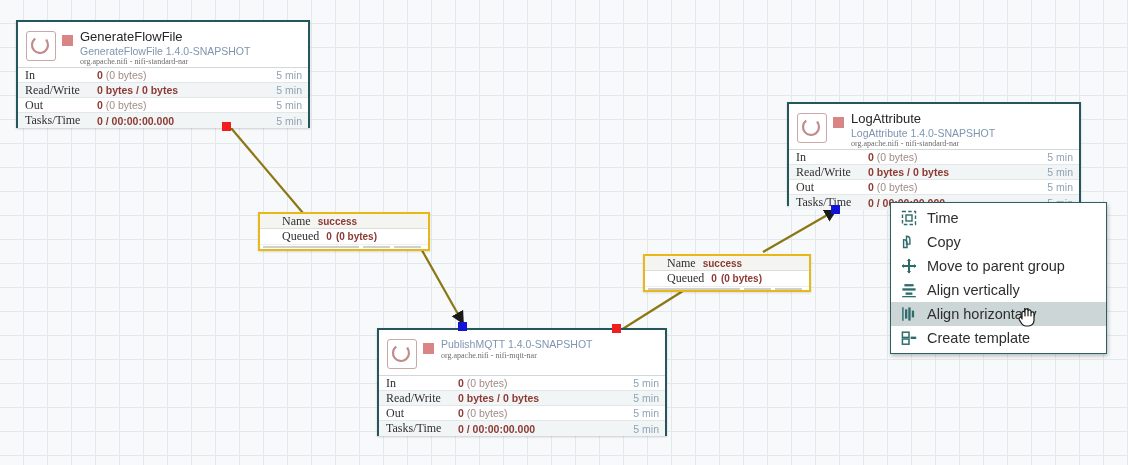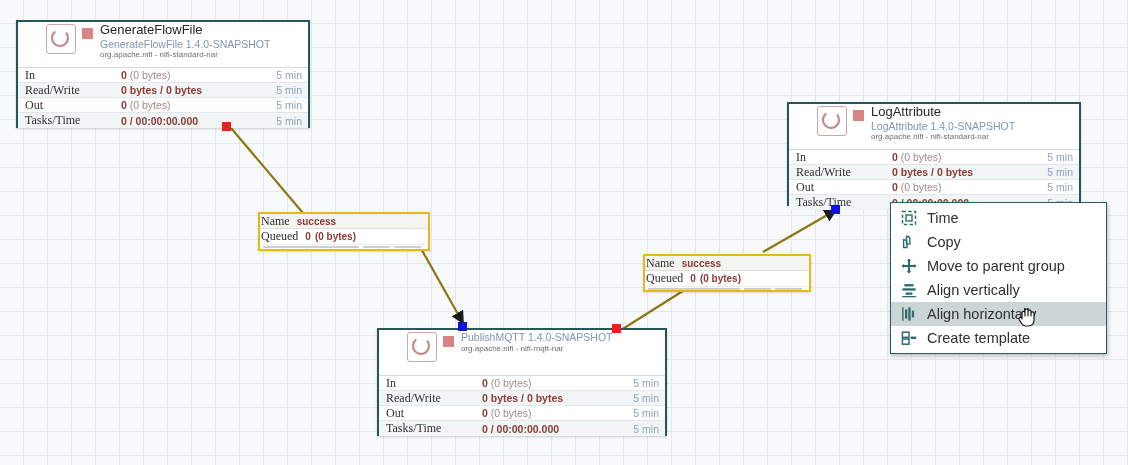--- a/index.html
+++ b/index.html
@@ -37,25 +37,24 @@
   .processor {
     position: absolute;
     box-sizing: border-box;
     background: #ffffff;
     border: 2px solid #24565c;
     box-shadow: 0 1px 2px rgba(0,0,0,.18);
   }
   .proc-head {
     display: flex;
     align-items: flex-start;
-    padding: 1px 8px 4px 8px;
+    padding: 8px 8px 4px 8px;
     background: #ffffff;
     height: 45px;
     box-sizing: border-box;
-    margin-left: 20px;
   }
   .proc-icon {
     width: 28px;
     height: 28px;
     flex: 0 0 28px;
     border: 1px solid #c9a8a8;
     border-radius: 3px;
     margin-right: 6px;
     margin-top: 1px;
     position: relative;
@@ -81,20 +80,21 @@
     font-size: 10.5px;
     color: #7f95b0;
     white-space: nowrap;
     margin-top: 1px;
   }
   .proc-bundle {
     font-size: 8px;
     color: #6d6d6d;
     white-space: nowrap;
     margin-top: 1px;
+    font-family: Liberation Serif, serif;
   }
 
   .stats { border-top: 1px solid #cfd8da; }
   .stat-row {
     display: flex;
     align-items: center;
     height: 15px;
     font-size: 10.5px;
     border-bottom: 1px solid #e2e8ea;
     padding: 0 6px 0 7px;
@@ -107,21 +107,20 @@
     flex: 0 0 auto;
     font-family: "Liberation Serif", serif;
     font-size: 12px;
   }
   .stat-value {
     flex: 1 1 auto;
     color: #8c3a33;
     font-weight: bold;
     font-size: 10.5px;
     white-space: nowrap;
-    margin-left: 24px;
   }
   .stat-value .muted { color: #a08b88; font-weight: normal; }
   .stat-time {
     flex: 0 0 auto;
     color: #8fa3b5;
     font-size: 10.5px;
     text-align: right;
   }
 
   
@@ -129,21 +128,21 @@
     position: absolute;
     box-sizing: border-box;
     background: #ffffff;
     border: 2px solid #e8b818;
     box-shadow: 0 1px 2px rgba(0,0,0,.12);
   }
   .conn-row {
     display: flex;
     align-items: center;
     height: 15px;
-    padding: 0 1px;
+    padding: 0 22px;
     font-size: 10.5px;
     box-sizing: border-box;
   }
   .conn-row.first { background: #f4f4f0; border-bottom: 1px solid #ddd; }
   .conn-key {
     font-family: "Liberation Serif", serif;
     font-size: 12px;
     color: #2e2e2e;
     margin-right: 7px;
   }

